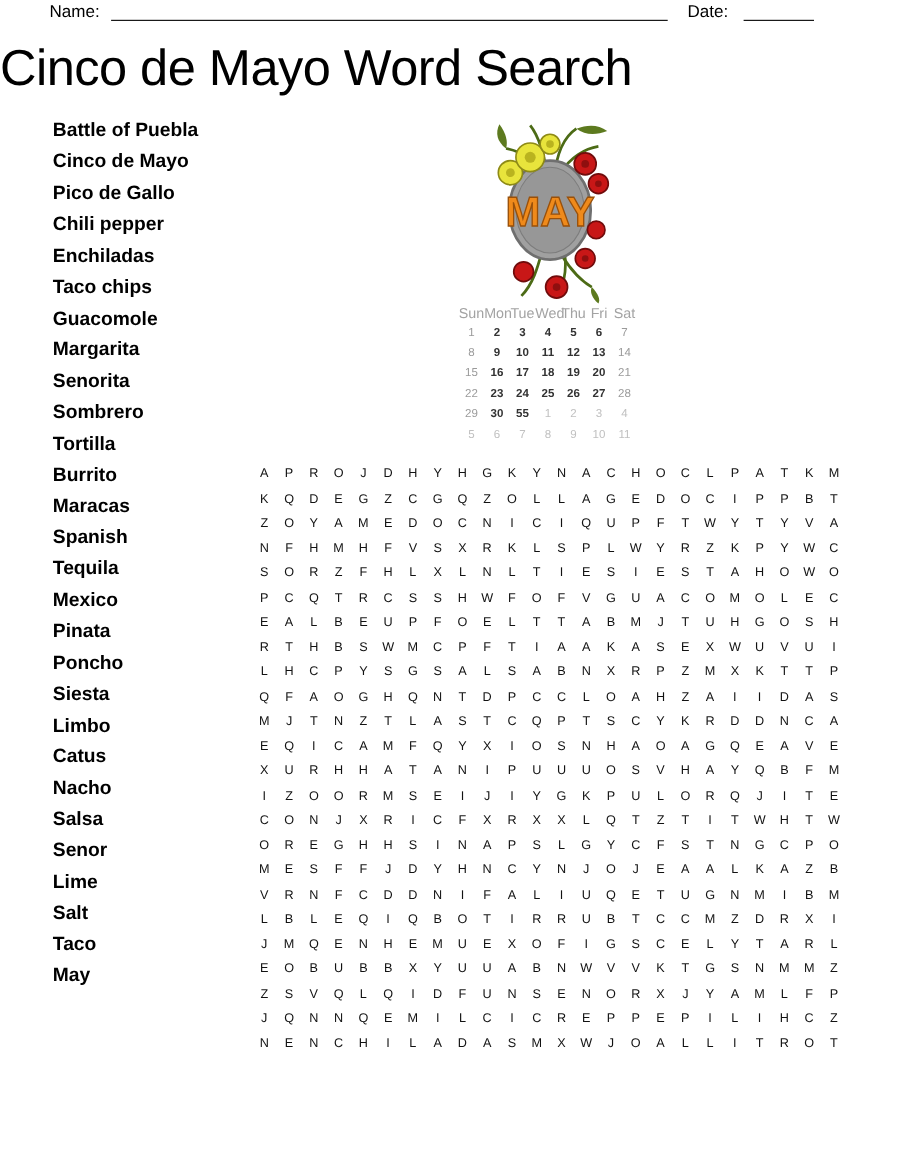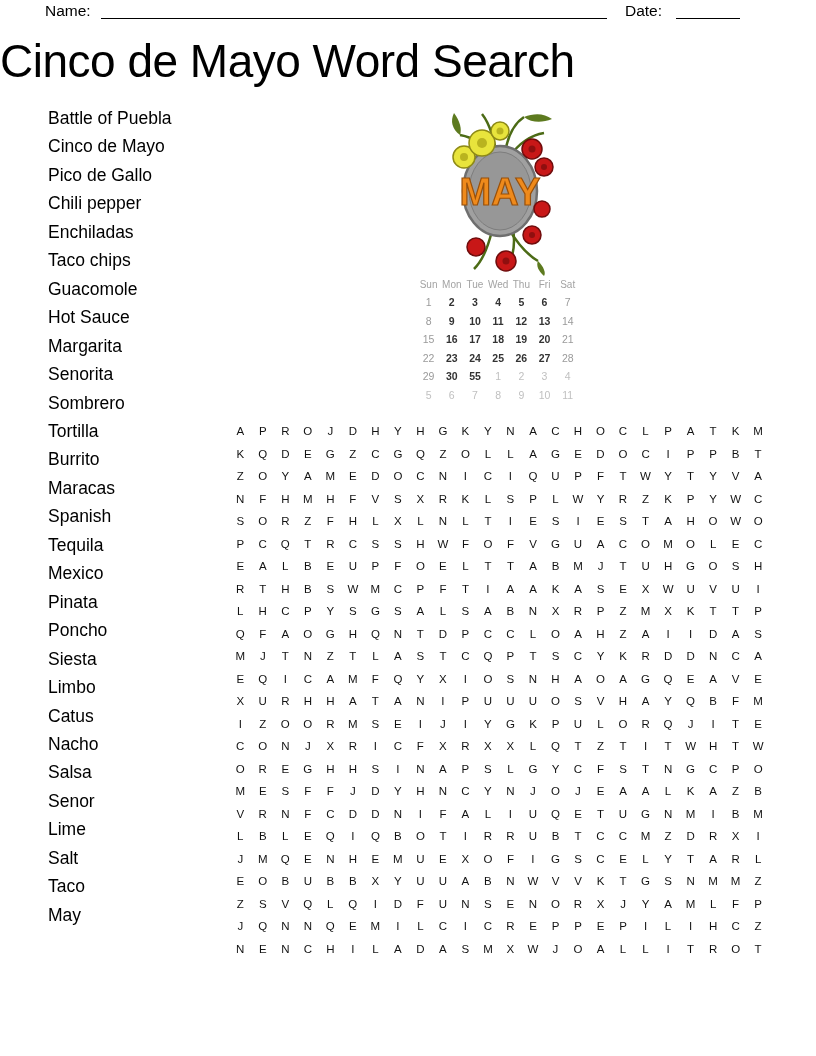--- a/index.html
+++ b/index.html
@@ -12,30 +12,30 @@
   .hdr-label.date{left:625px;}
   .hline{position:absolute;top:18px;border-bottom:1.5px solid #000;height:0;}
   .hline.name{left:101px;width:506px;}
   .hline.date{left:676px;width:64px;}
 
   .page-title{
     position:absolute;top:34px;left:0;width:816px;
     font-size:46px;font-weight:500;letter-spacing:-0.5px;
   }
 
-  .wordlist{position:absolute;left:48px;top:104px;}
+  .wordlist{position:absolute;left:48px;top:104px;font-weight:bold;}
   .word{font-size:17.5px;line-height:28.45px;white-space:nowrap;}
 
   .illustration{position:absolute;left:444px;top:109px;}
 
   .calendar{
     position:absolute;left:417px;top:276px;
     display:grid;grid-template-columns:repeat(7,23.2px);
   }
-  .dayhdr{font-size:10px;color:#a3a3a3;text-align:center;height:17px;line-height:17px;}
+  .dayhdr{font-size:13px;color:#a3a3a3;text-align:center;height:17px;line-height:17px;}
   .cal{font-size:10.5px;text-align:center;height:18.6px;line-height:18.6px;}
   .cal.weekday{color:#333;font-weight:700;}
   .cal.weekend{color:#9a9a9a;}
   .cal.nextmonth{color:#c0c0c0;}
 
   .lettergrid{position:absolute;left:229px;top:420px;}
   .grow{display:flex;height:22.53px;}
   .gcell{
     width:22.53px;text-align:center;font-size:11.5px;line-height:22.53px;
     color:#121212;font-weight:500;
@@ -54,21 +54,20 @@
   <div class="page-title">Cinco de Mayo Word Search</div>
 
   <div class="wordlist">
       <div class="word">Battle of Puebla</div>
       <div class="word">Cinco de Mayo</div>
       <div class="word">Pico de Gallo</div>
       <div class="word">Chili pepper</div>
       <div class="word">Enchiladas</div>
       <div class="word">Taco chips</div>
       <div class="word">Guacomole</div>
-      <div class="word">Hot Sauce</div>
       <div class="word">Margarita</div>
       <div class="word">Senorita</div>
       <div class="word">Sombrero</div>
       <div class="word">Tortilla</div>
       <div class="word">Burrito</div>
       <div class="word">Maracas</div>
       <div class="word">Spanish</div>
       <div class="word">Tequila</div>
       <div class="word">Mexico</div>
       <div class="word">Pinata</div>

